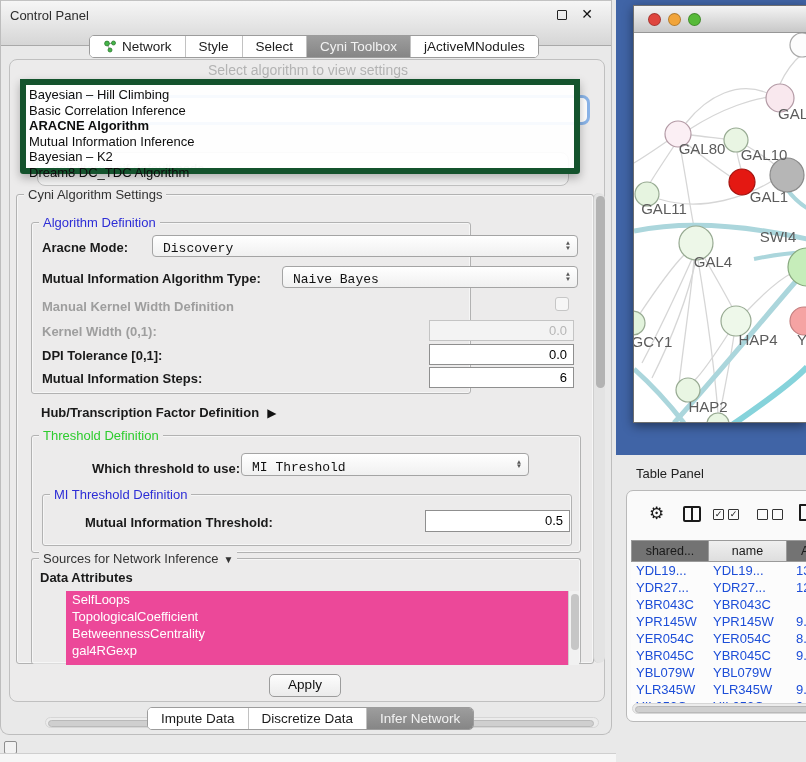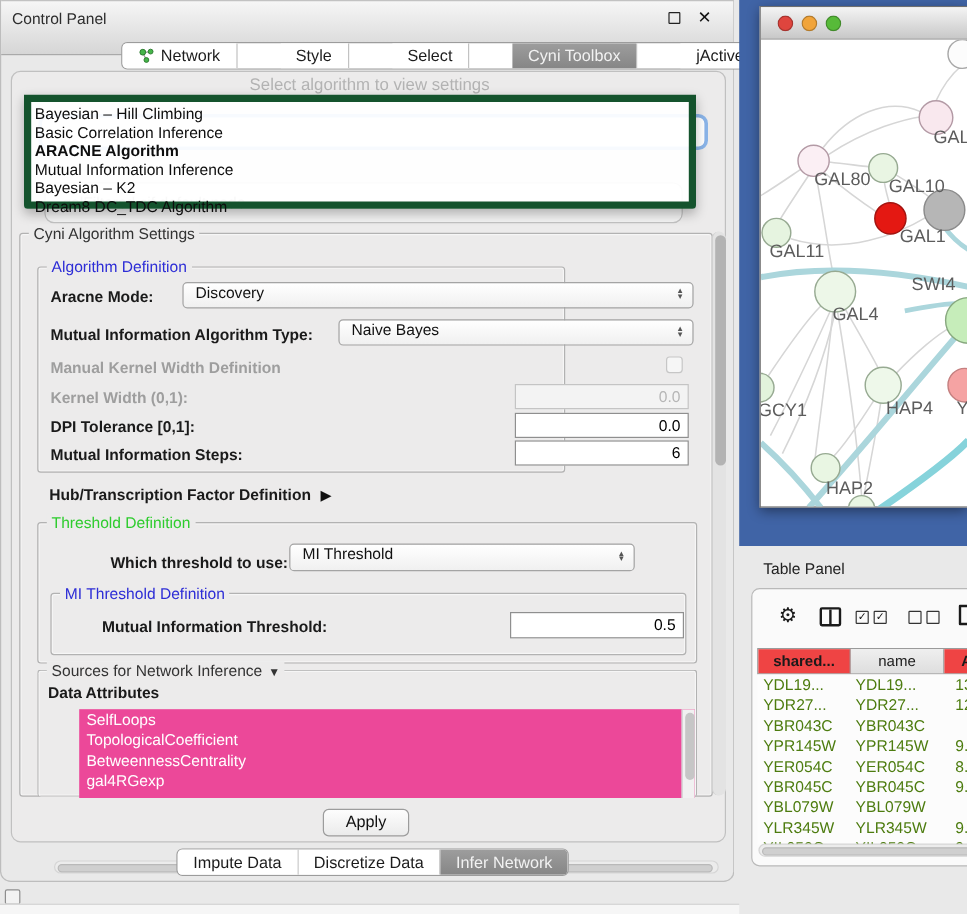--- a/index.html
+++ b/index.html
@@ -56,21 +56,21 @@
   .gtitle.green{color:#2ecc2e;}
 
   .lbl{position:absolute;font-size:13px;font-weight:bold;color:#1a1a1a;white-space:nowrap;}
   .lbl.dis{color:#9e9e9e;}
 
   .tfield{position:absolute;background:#fff;border:1px solid #8f8f8f;font-size:13px;
     color:#000;text-align:right;padding:2px 6px 0 6px;}
   .tfield.dis{background:#f3f3f3;border-color:#c4c4c4;color:#b6b6b6;}
 
   .combo{position:absolute;background:linear-gradient(#ffffff,#f0f0f0);border:1px solid #a4a4a4;
-    border-radius:4px;font-size:13px;color:#111;display:flex;align-items:flex-start;padding:0 22px 0 10px;}
+    border-radius:4px;font-size:13px;color:#111;display:flex;align-items:flex-end;padding:0 22px 0 10px;font-family:Liberation Mono, monospace;}
   .combo .arrows{position:absolute;right:7px;top:50%;transform:translateY(-50%);
     display:flex;flex-direction:column;line-height:4.5px;font-size:6.5px;color:#555;}
 
   .checkbox{position:absolute;width:14px;height:14px;border:1px solid #c6c6c6;border-radius:3px;background:#f6f6f6;}
 
   .arrow-right{display:inline-block;margin-left:8px;color:#111;font-size:12px;}
   .arrow-down{display:inline-block;margin-left:5px;color:#333;font-size:10px;}
 
   
   .attr-list{position:absolute;left:34px;top:32px;width:513px;height:74px;background:#ec4899;overflow:hidden;}
@@ -109,39 +109,39 @@
   .gear{font-size:17px;}
   .colsicon{width:18px;height:16px;border:2px solid #1a1a1a;border-radius:2px;}
   .colsicon::after{content:"";position:absolute;left:6px;top:0;width:2px;height:12px;background:#1a1a1a;}
   .cb{width:11px;height:11px;border:1.5px solid #333;border-radius:1px;font-size:9px;line-height:9px;text-align:center;color:#111;}
   .fileicon{width:14px;height:17px;border:2px solid #1a1a1a;border-radius:1px;}
 
   .tbl{position:absolute;left:4px;top:49px;width:220px;}
   .tbl-head{display:flex;height:22px;border:1px solid #9a9a9a;}
   .th{display:flex;align-items:center;justify-content:center;font-size:12.5px;color:#1a1a1a;
       border-right:1px solid #9a9a9a;background:linear-gradient(#efefef,#dedede);overflow:hidden;}
-  .th.hl{background:#ef4444;font-weight:bold;}
+  .th.hl{background:#737373;}
   .tbl-body{overflow:hidden;height:142px;background:#fcfcfc;}
   .tr{display:flex;height:17px;}
-  .td{font-size:13px;color:#4d7c0f;padding:1px 0 0 5px;white-space:nowrap;overflow:hidden;}
+  .td{font-size:13px;color:#1d4ed8;padding:1px 0 0 5px;white-space:nowrap;overflow:hidden;}
 </style>
 </head>
 <body>
 
 <div class="stage">
 
   <div class="abs" id="control-panel">
 
     <div class="titlebar">
       <div class="titlebar-text">Control Panel</div>
       <div class="float-icon"></div>
       <div class="close-icon">✕</div>
     </div>
 
-    <div class="seg" style="left:100px;top:35px;gap:36px;">
+    <div class="seg" style="left:88px;top:35px;">
       <div class="tab">
         <span class="net-icon">
           <svg width="14" height="13" viewBox="0 0 14 13">
             <line x1="4" y1="4" x2="10" y2="3" stroke="#9a9a9a" stroke-width="1"></line>
             <line x1="4" y1="4" x2="7" y2="10" stroke="#9a9a9a" stroke-width="1"></line>
             <circle cx="4" cy="3.5" r="2.4" fill="#45b549" stroke="#2c7a2f" stroke-width="0.8"></circle>
             <circle cx="10.5" cy="3" r="2" fill="#45b549" stroke="#2c7a2f" stroke-width="0.8"></circle>
             <circle cx="7" cy="10" r="2" fill="#45b549" stroke="#2c7a2f" stroke-width="0.8"></circle>
           </svg>
         </span>

